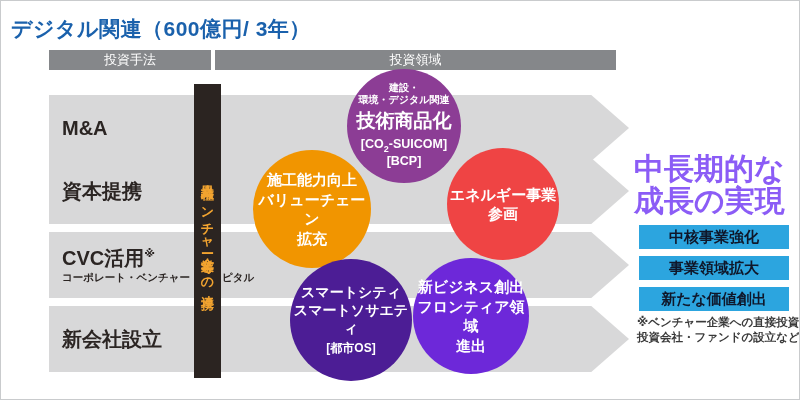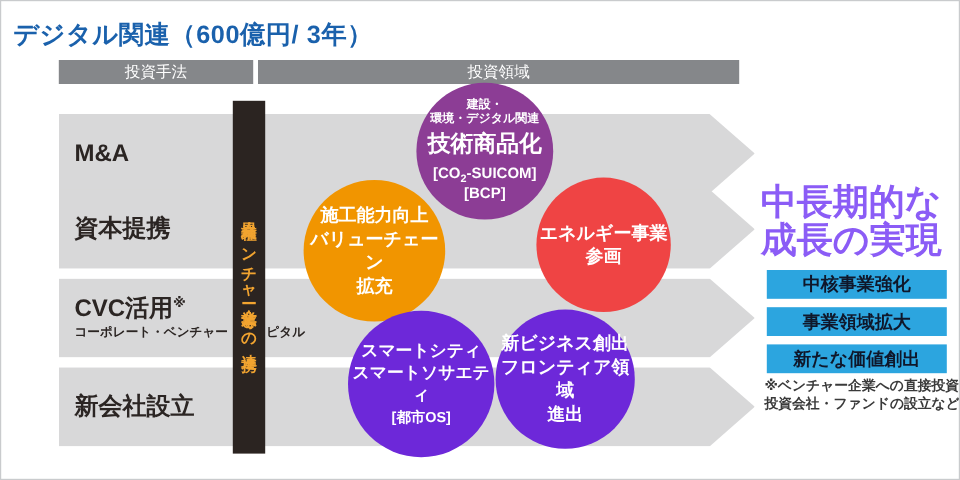--- a/index.html
+++ b/index.html
@@ -38,21 +38,21 @@
     font-size:13px;letter-spacing:1.5px;line-height:1;white-space:nowrap;
   }
   .circle{
     position:absolute;border-radius:50%;display:flex;flex-direction:column;
     align-items:center;justify-content:center;color:#fff;font-weight:bold;
     text-align:center;line-height:1.3;
   }
   .c-tech{left:346px;top:68px;width:114px;height:114px;background:#8c3d95;z-index:4;}
   .c-construction{left:252px;top:149px;width:118px;height:118px;background:#f19500;z-index:3;font-size:15px;}
   .c-energy{left:446px;top:147px;width:112px;height:112px;background:#ef4444;z-index:3;font-size:15px;}
-  .c-smartcity{left:289px;top:258px;width:122px;height:122px;background:#6d28d9;z-index:4;font-size:14px;}
+  .c-smartcity{left:289px;top:258px;width:122px;height:122px;background:#4c1d95;z-index:4;font-size:14px;}
   .c-newbiz{left:412px;top:257px;width:116px;height:116px;background:#6d28d9;z-index:5;font-size:15px;}
   .c-small{font-size:10px;line-height:1.25;}
   .c-main{font-size:19px;margin:2px 0 3px 0;}
   .c-tag{font-size:12.5px;line-height:1.25;}
   .c-tag .subnum{font-size:9px;vertical-align:sub;}
   .c-smalltag{font-size:12px;margin-top:4px;}
   .growth-heading{
     position:absolute;left:633px;top:152px;font-size:30px;font-weight:bold;
     color:#8b5cf6;line-height:1.07;white-space:nowrap;z-index:6;
   }

